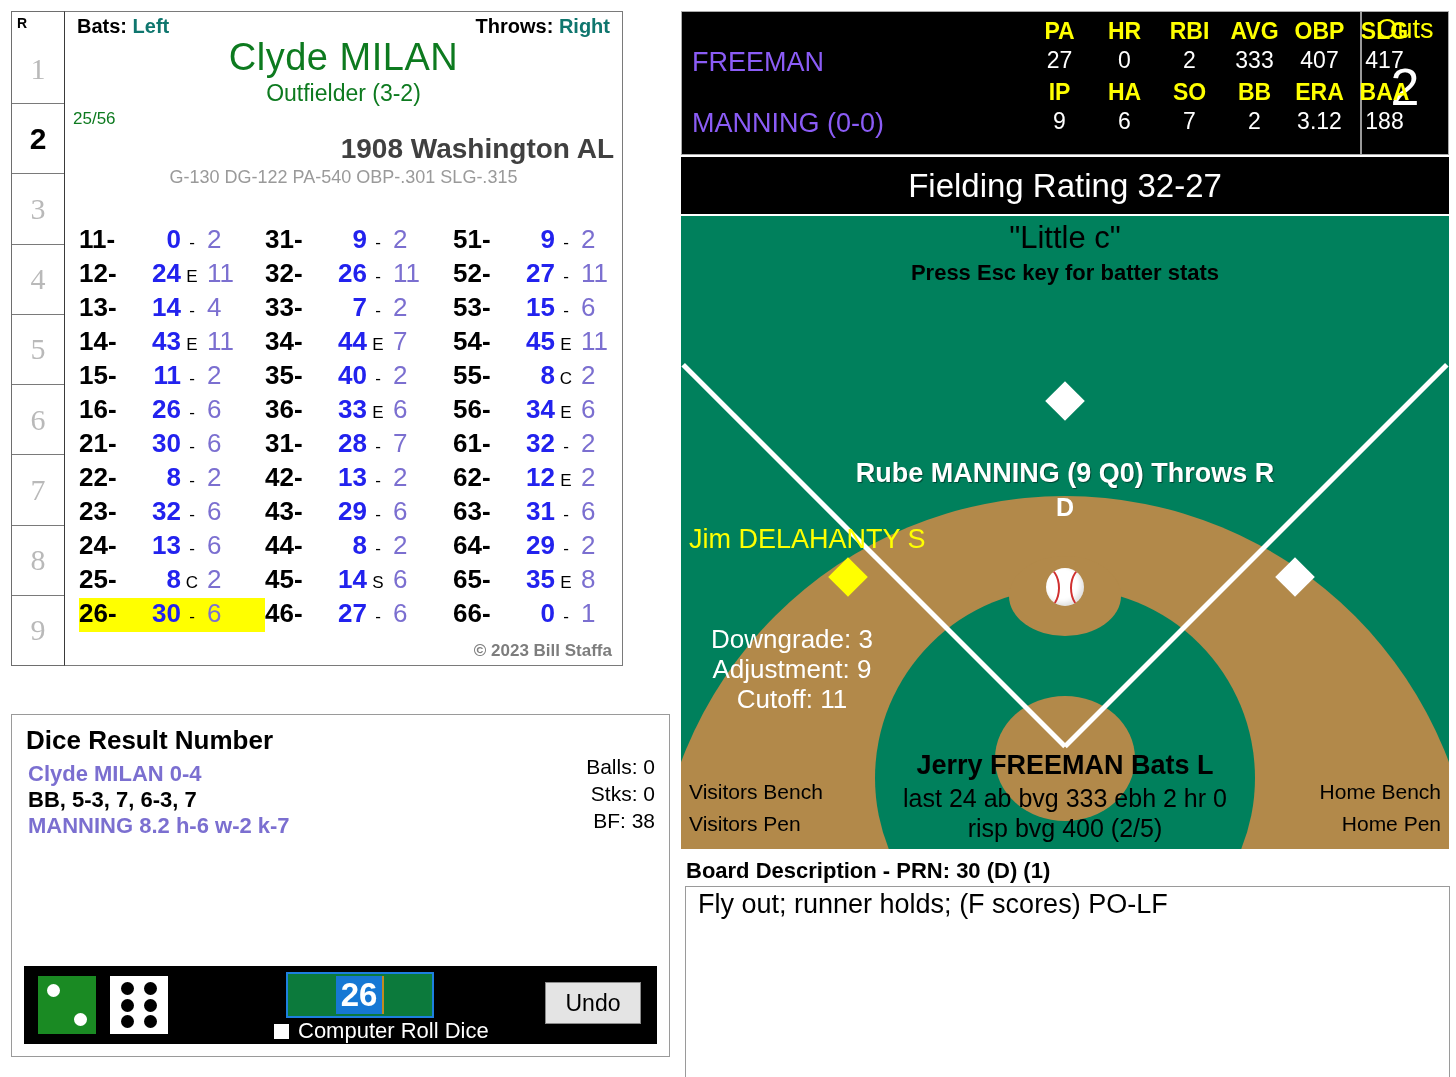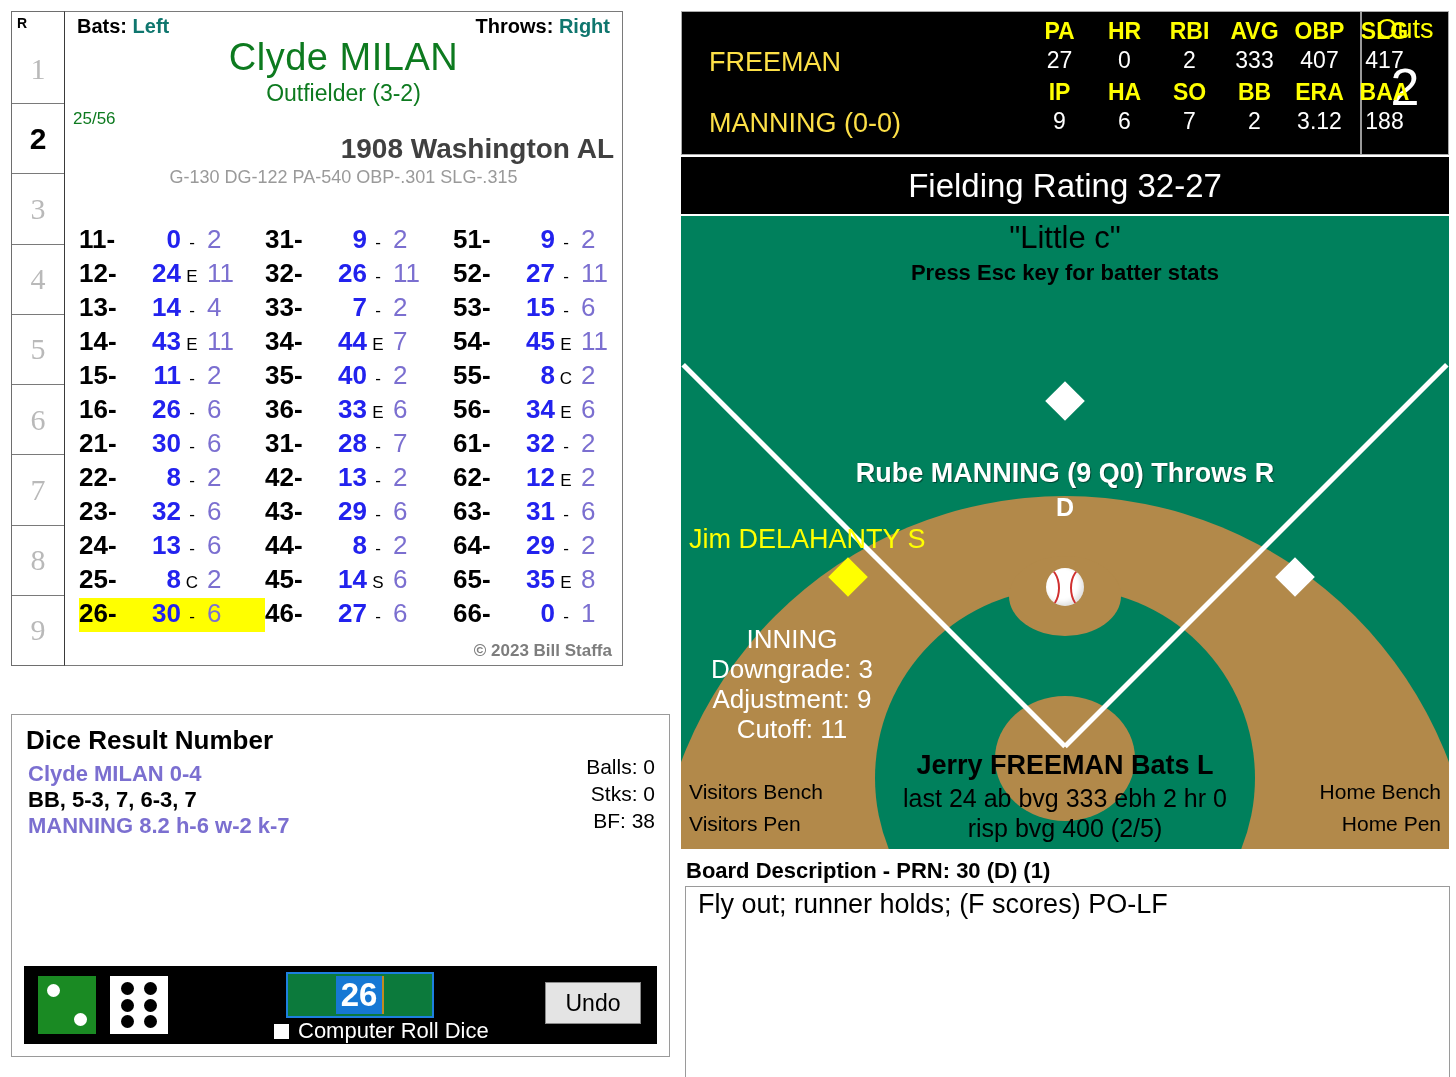--- a/index.html
+++ b/index.html
@@ -147,21 +147,21 @@
   }
 
   
   #scoreboard {
     position: absolute; left: 681px; top: 11px;
     width: 768px; height: 144px;
     background: #000; border: 1px solid #aaa;
     display: flex;
   }
   #sb-left { flex: 1; position: relative; }
-  .sb-name { position: absolute; left: 27px; font-size: 27px; color: #fde047; }
+  .sb-name { position: absolute; left: 10px; font-size: 27px; color: #8b5cf6; }
   #sb-name-batter { top: 35px; }
   #sb-name-pitcher { top: 96px; }
   .sb-hdr, .sb-vals { position: absolute; display: flex; }
   .sb-hdr { font-size: 23px; font-weight: bold; color: #ffff00; }
   .sb-vals { font-size: 23px; color: #ffffff; }
   .sb-col { width: 65px; text-align: center; }
   #sb-hdr1 { left: 345px; top: 6px; }
   #sb-vals1 { left: 345px; top: 35px; }
   #sb-hdr2 { left: 345px; top: 67px; }
   #sb-vals2 { left: 345px; top: 96px; }
@@ -458,21 +458,20 @@
     <div class="base" id="base-first"></div>
     <div id="ball"></div>
 
     <div id="nickname">"Little c"</div>
     <div id="esc-hint">Press Esc key for batter stats</div>
     <div id="pitcher-line">Rube MANNING (9 Q0) Throws R</div>
     <div id="pitcher-sub">D</div>
     <div id="runner-third">Jim DELAHANTY S</div>
 
     <div id="inning-block">
-      <div>INNING</div>
       <div>Downgrade: 3</div>
       <div>Adjustment: 9</div>
       <div>Cutoff: 11</div>
     </div>
 
     <div id="batter-name">Jerry FREEMAN Bats L</div>
     <div id="batter-l1">last 24 ab bvg 333 ebh 2 hr 0</div>
     <div id="batter-l2">risp bvg 400 (2/5)</div>
 
     <div id="vis-bench">Visitors Bench</div>

